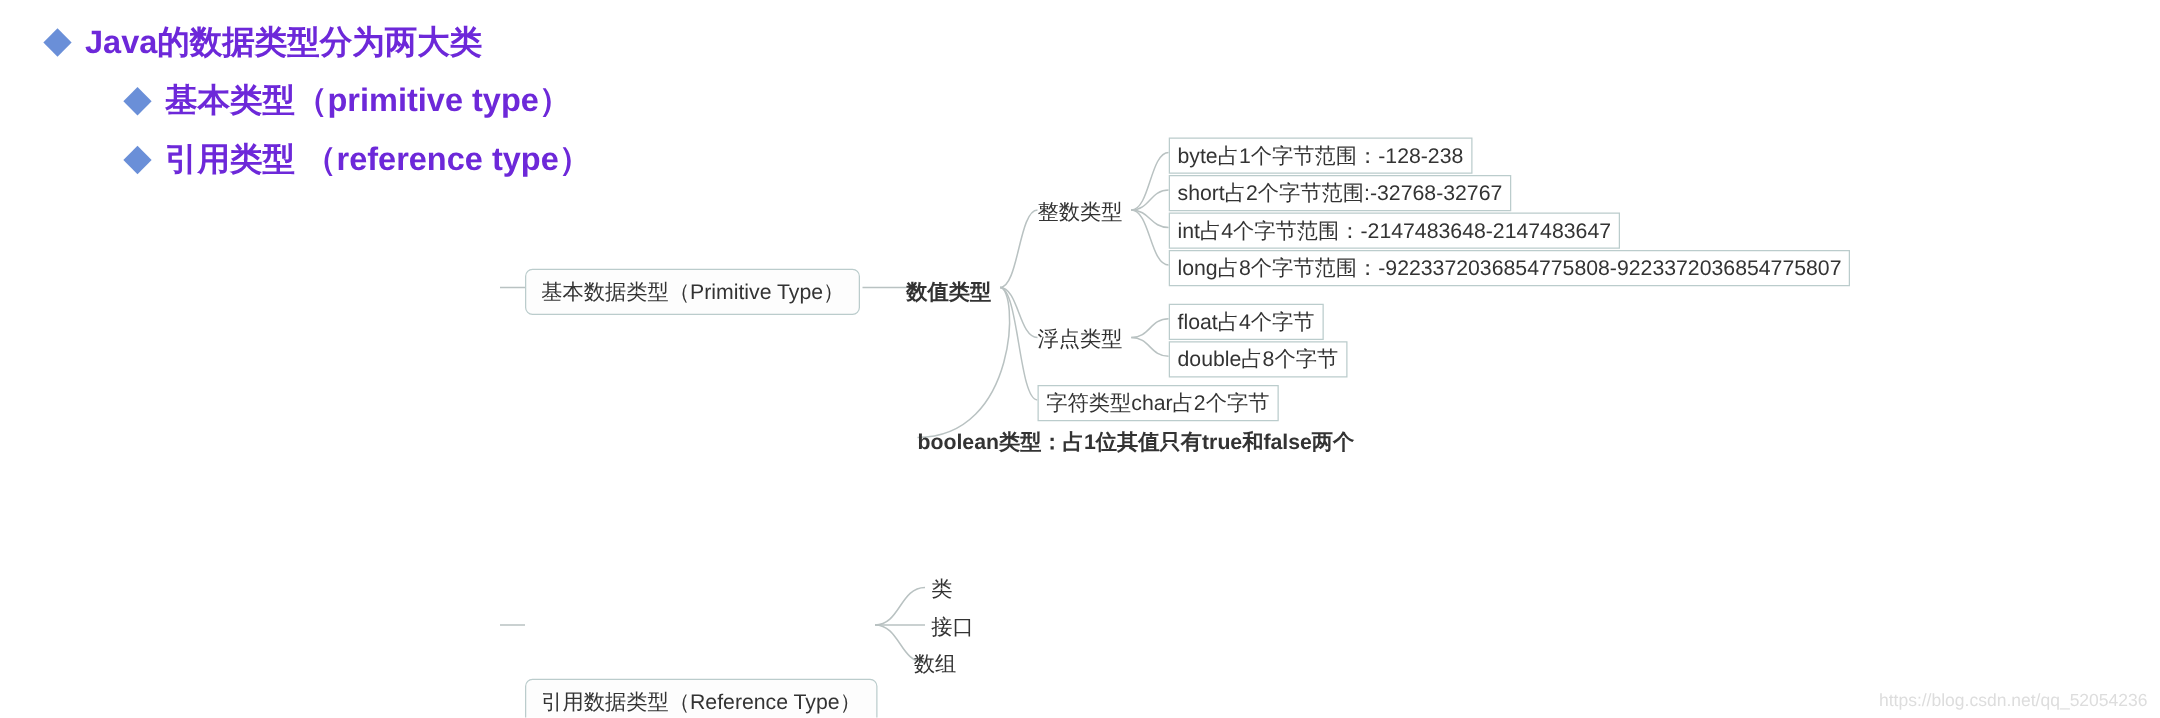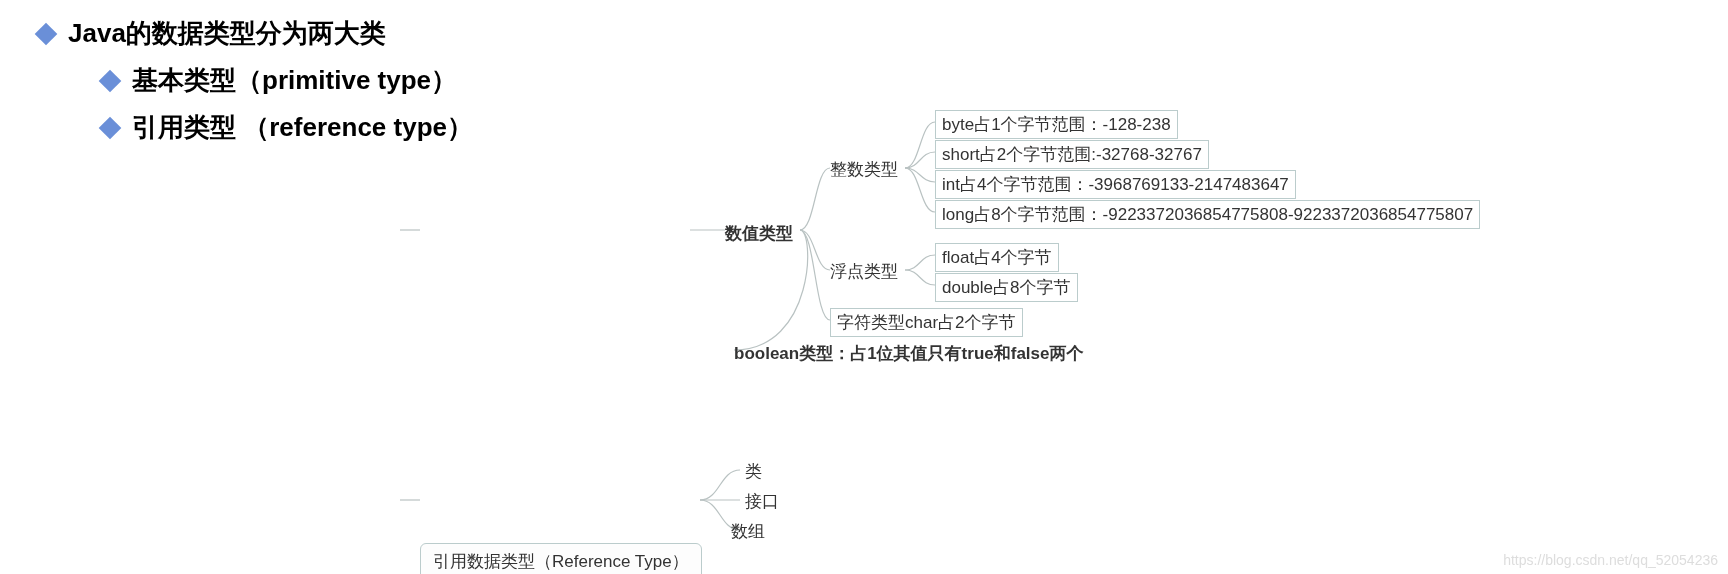--- a/index.html
+++ b/index.html
@@ -27,21 +27,21 @@
       width: 16px;
       height: 16px;
       background: #6a8fd8;
       transform: rotate(45deg);
       margin-right: 14px;
       flex-shrink: 0;
     }
     .bullet-text {
       font-size: 26px;
       font-weight: 700;
-      color: #000000;
+      color: #6d28d9;
     }
     .mindmap {
       position: absolute;
       top: 100px;
       left: 400px;
       width: 1320px;
       height: 470px;
     }
     .node-box {
       position: absolute;
@@ -130,30 +130,31 @@
     <path d="M 505 170 C 520 170 520 155 535 155"></path>
     <path d="M 505 170 C 520 170 520 185 535 185"></path>
 
     <path d="M -10 400 Q 10 400 20 400"></path>
 
     <path d="M 300 400 C 320 400 320 370 340 370"></path>
     <path d="M 300 400 C 320 400 320 400 340 400"></path>
     <path d="M 300 400 C 320 400 320 430 340 430"></path>
   </svg>
 
+  <div class="node-box" style="left:20px; top:115px;">基本数据类型（Primitive Type）</div>
 
   <div class="node-label node-bold" style="left:325px; top:122px;">数值类型</div>
 
   <div class="node-label" style="left:430px; top:58px;">整数类型</div>
 
   <div class="node-label" style="left:430px; top:160px;">浮点类型</div>
 
   <div class="cell" style="left:535px; top:10px;">byte占1个字节范围：-128-238</div>
   <div class="cell" style="left:535px; top:40px;">short占2个字节范围:-32768-32767</div>
-  <div class="cell" style="left:535px; top:70px;">int占4个字节范围：-3968769133-2147483647</div>
+  <div class="cell" style="left:535px; top:70px;">int占4个字节范围：-2147483648-2147483647</div>
   <div class="cell" style="left:535px; top:100px;">long占8个字节范围：-9223372036854775808-9223372036854775807</div>
 
   <div class="cell" style="left:535px; top:143px;text-align:center;">float占4个字节</div>
   <div class="cell" style="left:535px; top:173px;">double占8个字节</div>
 
   <div class="cell" style="left:430px; top:208px;">字符类型char占2个字节</div>
 
   <div class="node-label node-bold" style="left:334px; top:242px;">boolean类型：占1位其值只有true和false两个</div>
 
   <div class="node-box" style="left:20px; top:399px;margin-top:44px;">引用数据类型（Reference Type）</div>

